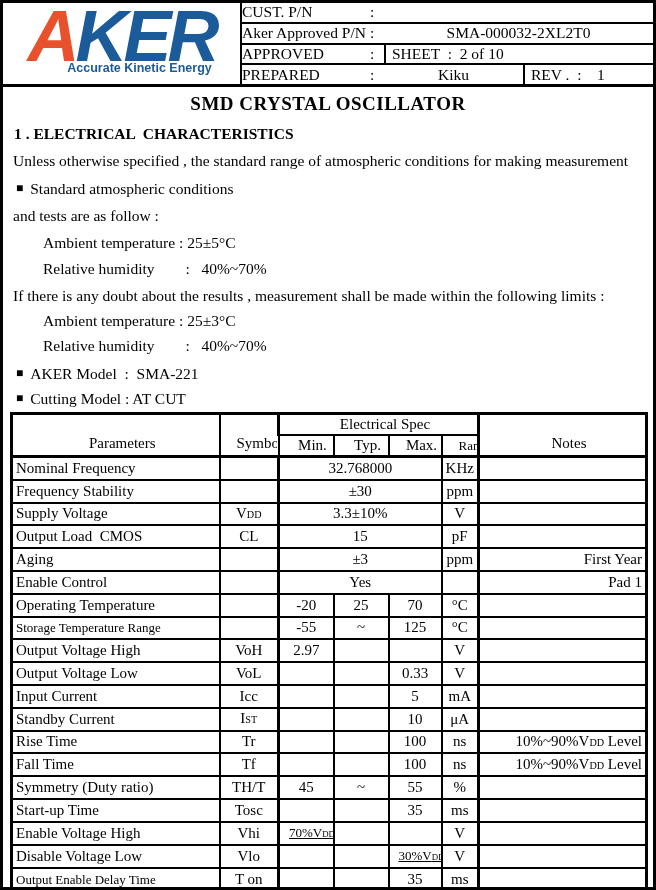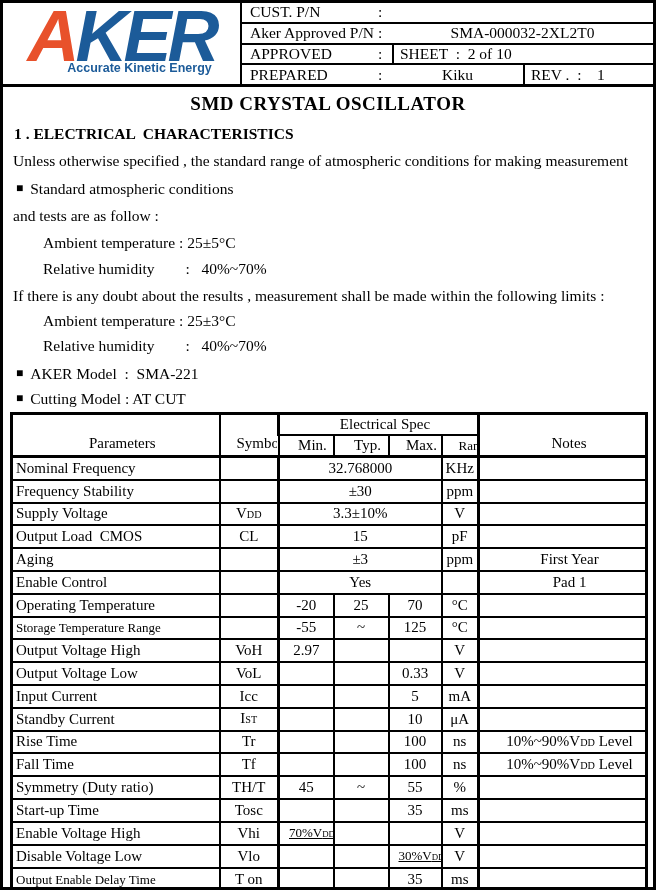--- a/index.html
+++ b/index.html
@@ -13,21 +13,21 @@
   .logo-cell{width:237px;border-right:2px solid #000;display:flex;flex-direction:column;
     align-items:center;justify-content:center;}
   .logo-word{font-family:"Liberation Sans",sans-serif;font-weight:bold;font-style:italic;
     font-size:72px;line-height:48px;letter-spacing:-4px;}
   .logo-a{color:#E8512B;}
   .logo-ker{color:#1C5B99;}
   .tagline{font-family:"Liberation Sans",sans-serif;font-weight:bold;font-size:12.5px;
     color:#1C5B99;margin-top:1px;margin-left:36px;}
   .info{flex:1;display:flex;flex-direction:column;}
   .irow{flex:1;display:flex;align-items:center;border-bottom:2px solid #000;
-    font-size:15.5px;padding-left:8px;}
+    font-size:15.5px;}
   .irow:last-child{border-bottom:none;border-radius:9px;}
   .ilbl{width:128px;white-space:pre;}
   .icolon{width:14px;}
   .ival{flex:1;text-align:center;white-space:pre;}
   .iright{width:130px;align-self:stretch;display:flex;align-items:center;
     border-left:2px solid #000;padding-left:6px;box-sizing:border-box;white-space:pre;}
   
   .title{text-align:center;font-weight:bold;font-size:19px;line-height:23px;
     margin:5px 0 0;letter-spacing:.5px;}
   .h1{font-weight:bold;font-size:15.5px;line-height:18px;margin:10px 0 0 11px;white-space:pre;}
@@ -48,21 +48,21 @@
   .spec tr.hr2 th{height:17px;border-bottom:3px solid #000;}
   .spec th.group{border-left:3px solid #000;border-right:3px solid #000;vertical-align:middle;}
   .spec th.units{font-size:13px;border-right:3px solid #000;}
   .spec td{height:18.8px;}
   .spec td.p{text-align:left;}
   .spec td.p.sm{font-size:13px;margin-left:36px;}
   .spec td.c{text-align:center;}
   .spec td.sym{border-right:3px solid #000;}
   .spec td.unit{border-right:3px solid #000;}
   .spec td.spec-cell.xs{font-size:13px;padding:1px 9px;text-decoration:underline;}
-  .spec td.n{text-align:center;padding-left:17px;}
+  .spec td.n{text-align:right;padding-left:17px;}
   .sb{font-size:68%;}
 </style>
 </head>
 <body>
 
 <div class="page">
 
   <div class="hdr">
     <div class="logo-cell">
       <div class="logo-word"><span class="logo-a">A</span><span class="logo-ker">KER</span></div>

